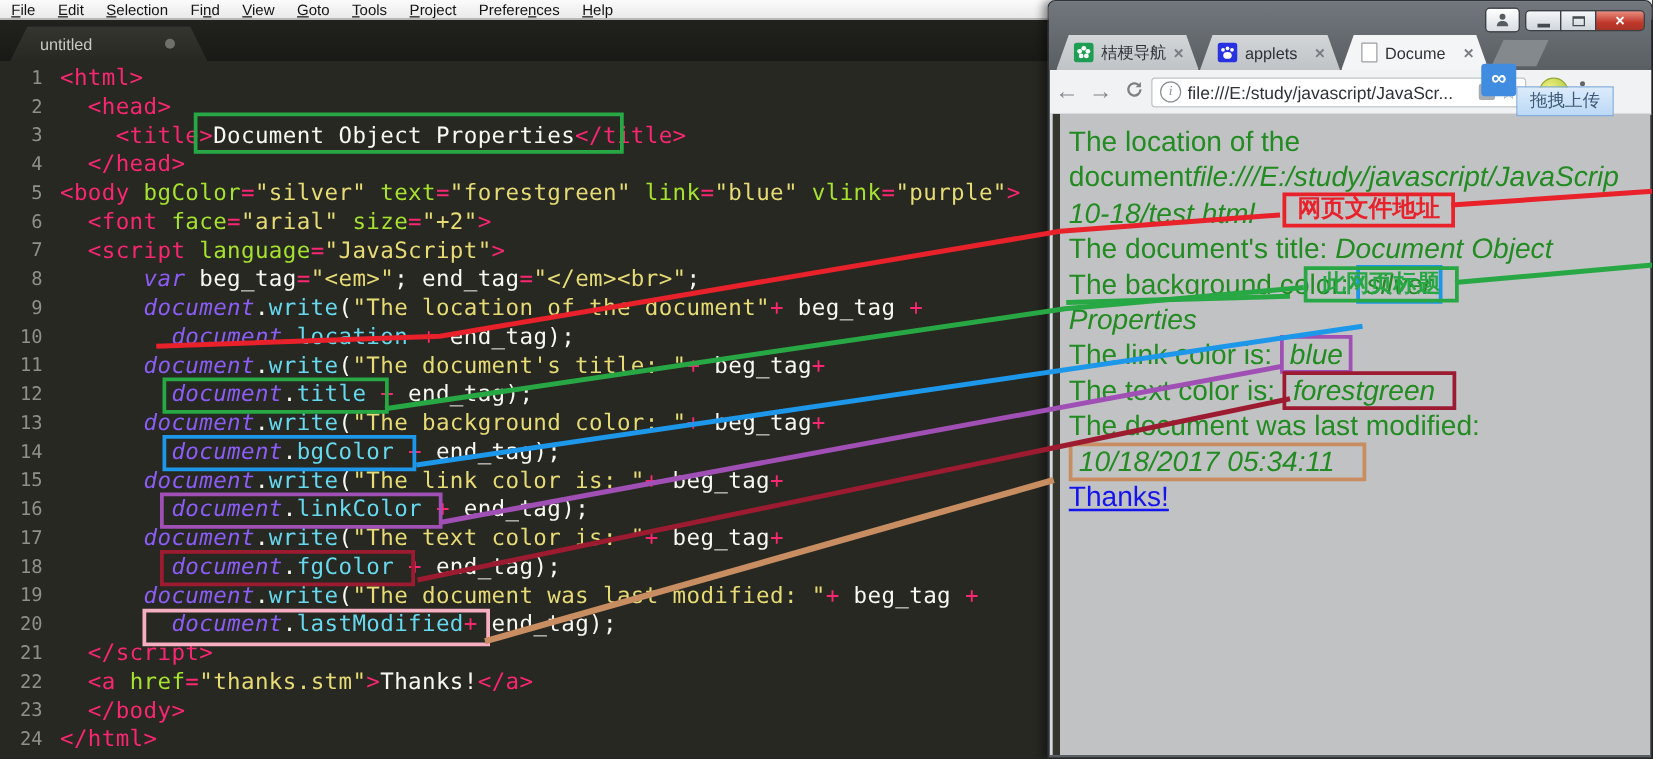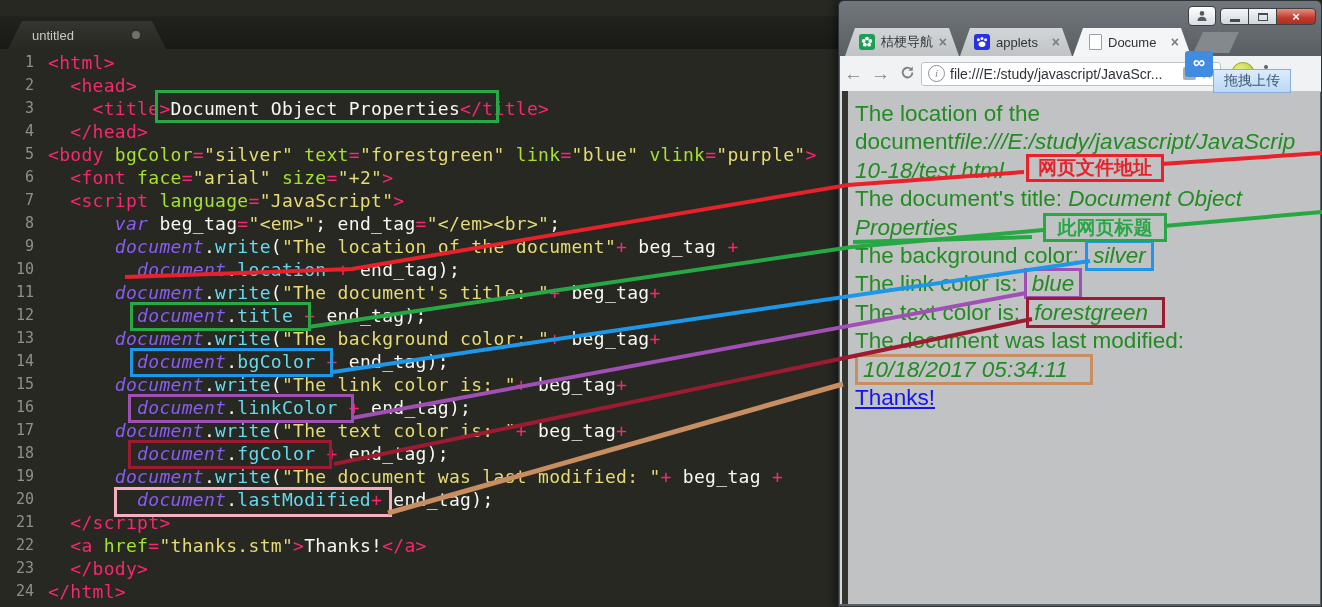--- a/index.html
+++ b/index.html
@@ -129,20 +129,32 @@
   .wbox-blue{border-color:var(--anno-blue);}
   .wbox-purple{border-color:var(--anno-purple);text-align:right;}
   .wbox-darkred{border-color:var(--anno-darkred);padding-right:14px;}
   .wbox-tan{border-color:var(--anno-tan);padding-right:22px;}
 </style>
 </head>
 <body>
 
 <div class="screen">
 
+  <div class="menubar" id="menubar">
+      <div class="menu-item"><u>F</u>ile</div>
+      <div class="menu-item"><u>E</u>dit</div>
+      <div class="menu-item"><u>S</u>election</div>
+      <div class="menu-item">Fi<u>n</u>d</div>
+      <div class="menu-item"><u>V</u>iew</div>
+      <div class="menu-item"><u>G</u>oto</div>
+      <div class="menu-item"><u>T</u>ools</div>
+      <div class="menu-item"><u>P</u>roject</div>
+      <div class="menu-item">Prefere<u>n</u>ces</div>
+      <div class="menu-item"><u>H</u>elp</div>
+    </div>
 
   <div class="tabstrip">
     <div class="etab">
       <span class="etab-label">untitled</span>
       <span class="etab-dot"></span>
     </div>
   </div>
 
   <div class="editor" id="code">
       <div class="cline"><span class="lnum">1</span><span class="tok pk">&lt;html&gt;</span></div>
@@ -256,22 +268,22 @@
     <div class="uptip">
       <div class="uptip-ico">∞</div>
       <div class="uptip-label">拖拽上传</div>
     </div>
 
     <div class="pagecontent" id="pagelines">
         <div class="bline"><span class="">The location of the</span></div>
         <div class="bline"><span class="">document</span><span class="em">file:///E:/study/javascript/JavaScrip</span></div>
         <div class="bline"><span class="em">10-18/test.html</span></div>
         <div class="bline"><span class="">The document's title: </span><span class="em">Document Object</span></div>
+        <div class="bline"><span class="">The background color: </span><span class="em wbox wbox-blue">silver</span></div>
         <div class="bline"><span class="em">Properties</span></div>
-        <div class="bline"><span class="">The background color: </span><span class="em wbox wbox-blue">silver</span></div>
         <div class="bline"><span class="">The link color is: </span><span class="em wbox wbox-purple">blue</span></div>
         <div class="bline"><span class="">The text color is: </span><span class="em wbox wbox-darkred">forestgreen</span></div>
         <div class="bline"><span class="">The document was last modified: </span></div>
         <div class="bline"><span class="em wbox wbox-tan">10/18/2017 05:34:11</span></div>
         <div class="bline"><span class="plink">Thanks!</span></div>
       </div>
   </div>
 
   <div class="plabel" id="label-red">网页文件地址</div>
   <div class="plabel" id="label-green">此网页标题</div>

